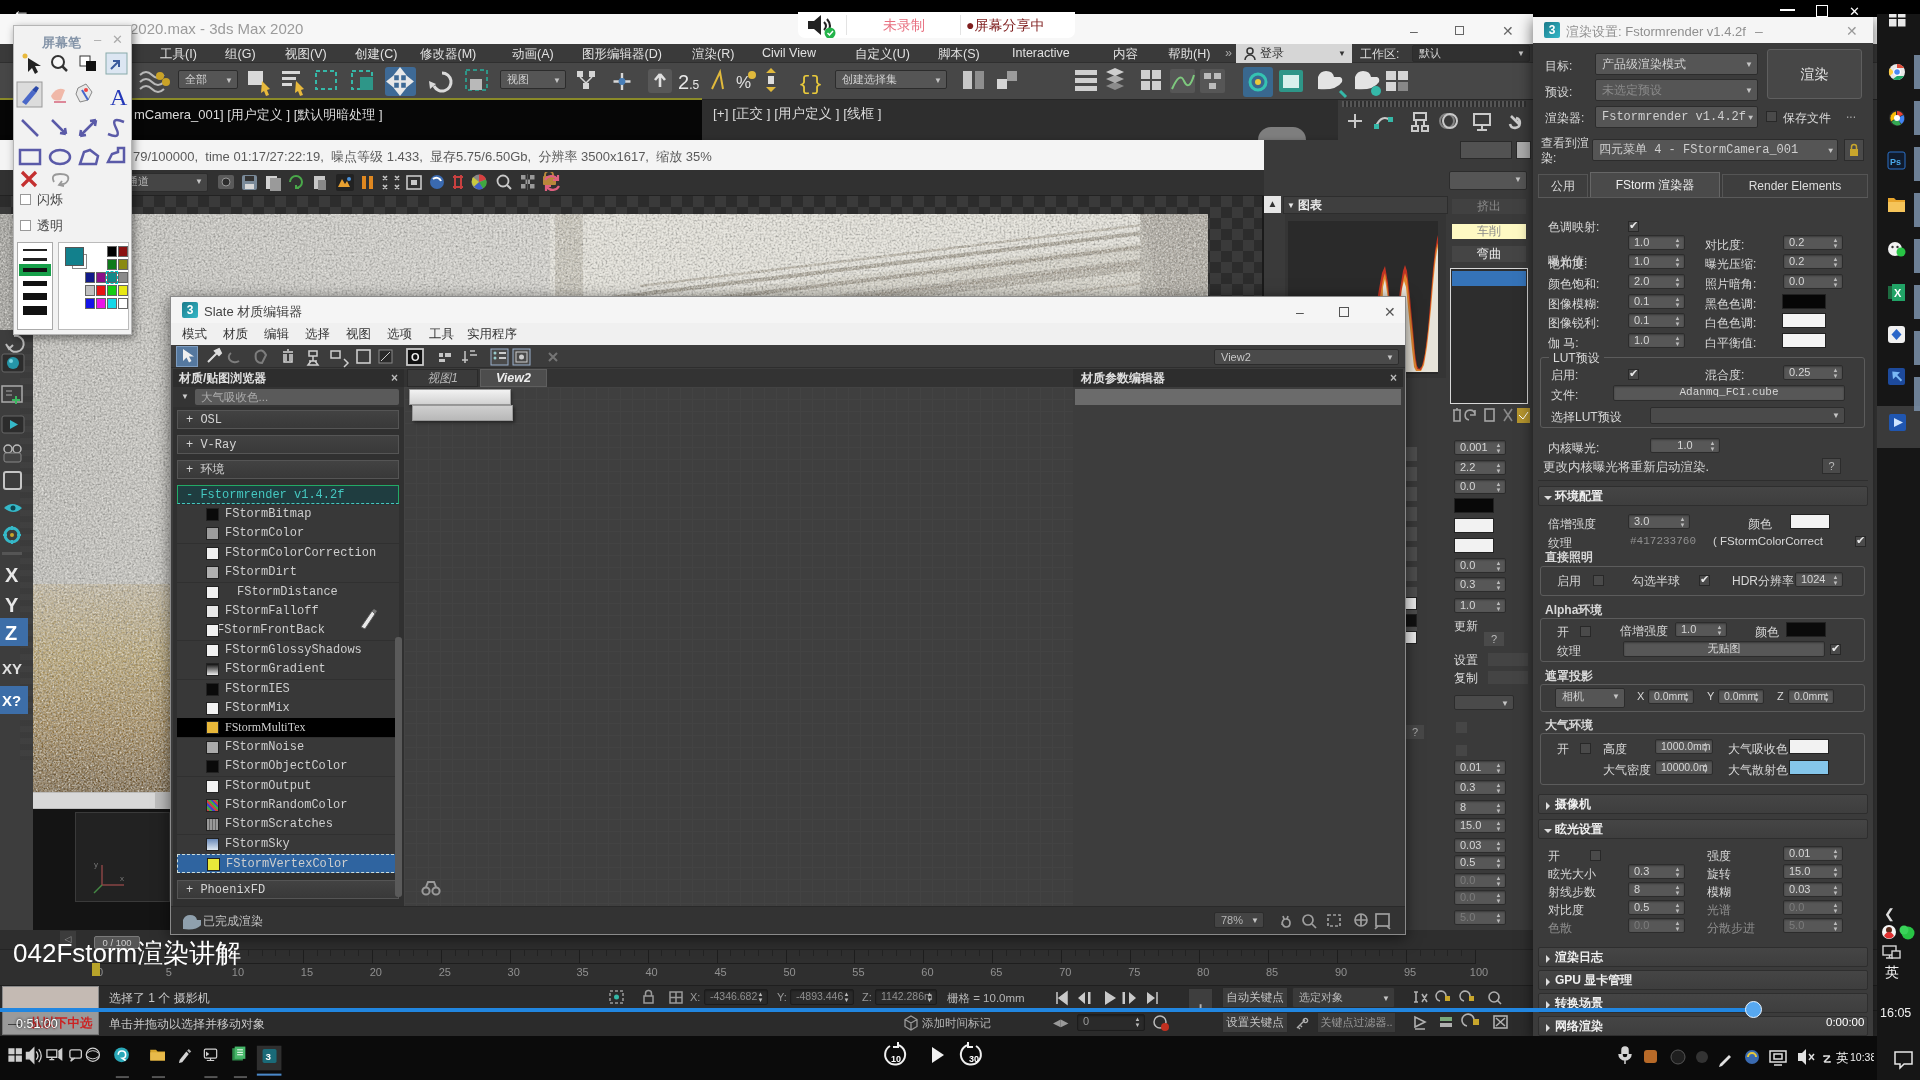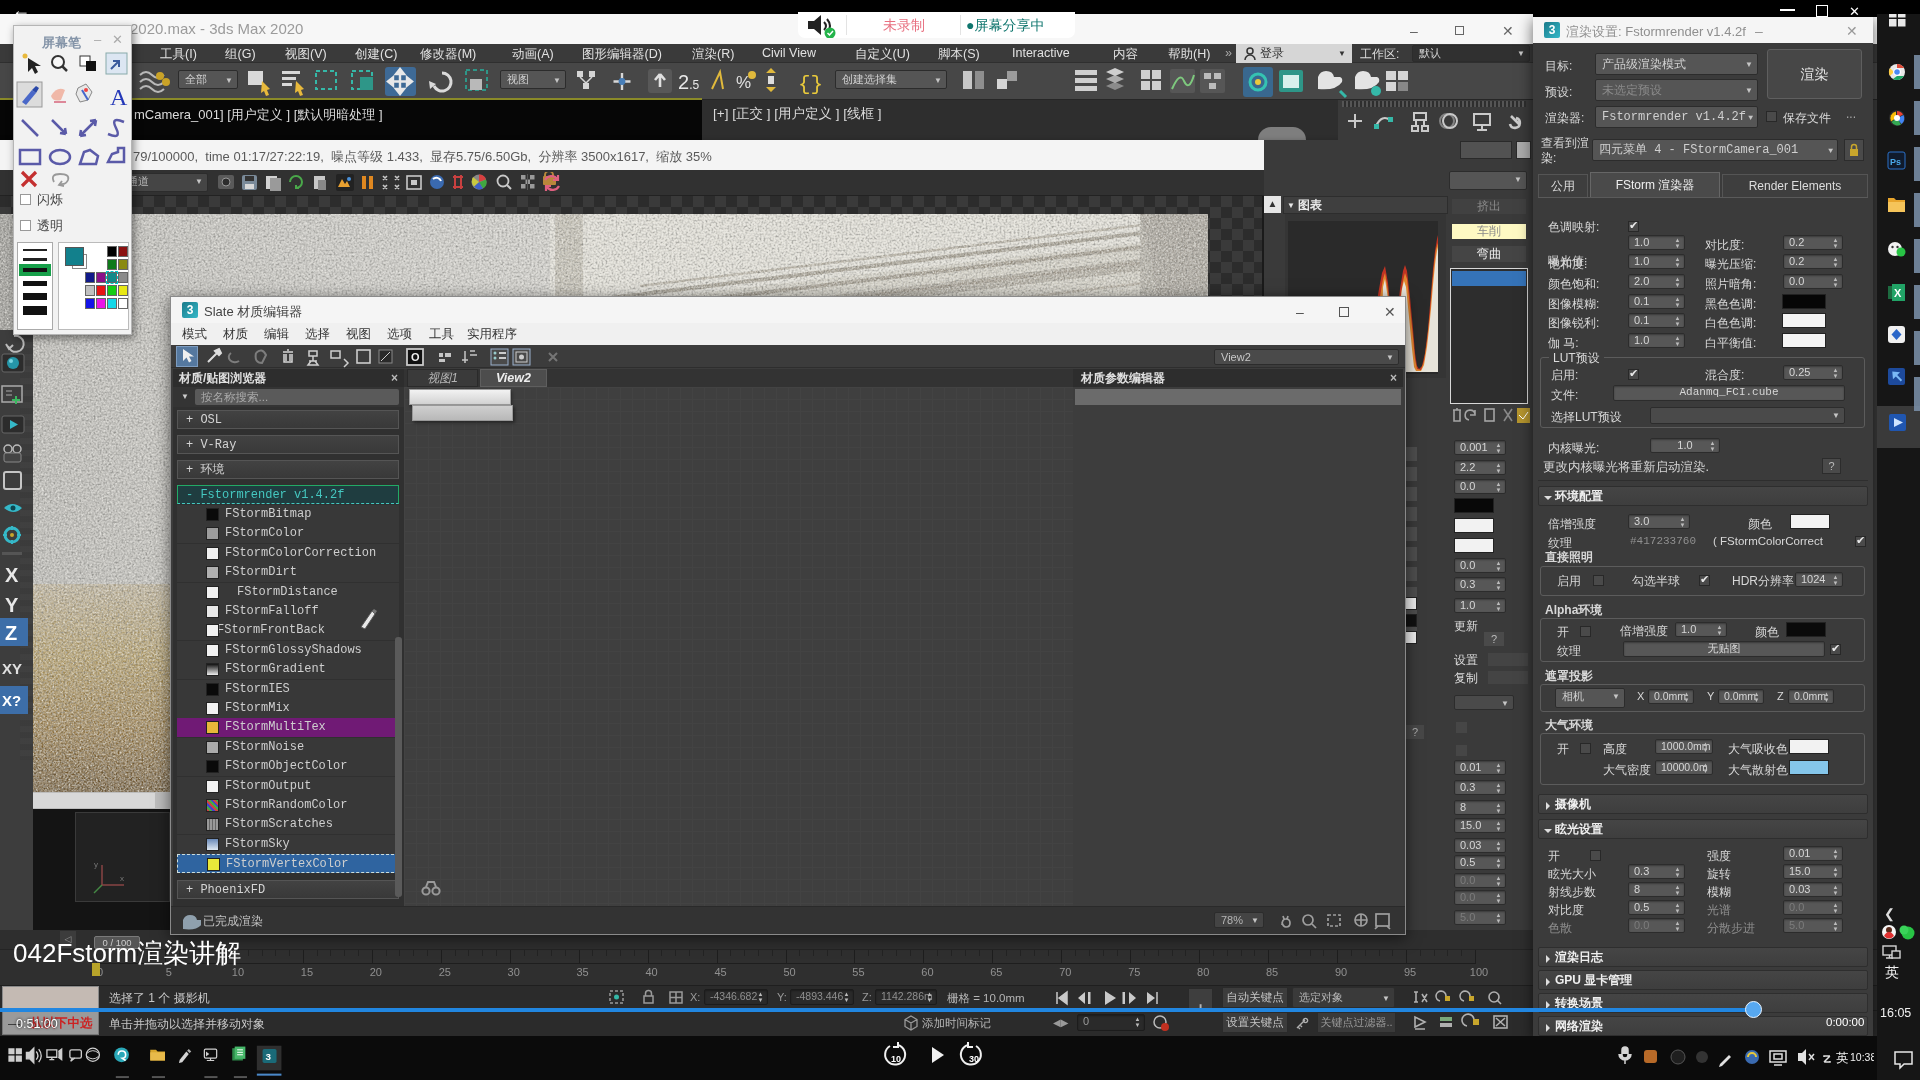--- a/index.html
+++ b/index.html
@@ -454,39 +454,39 @@
    <g opacity=".4">
             <path d="M378 8 l8 8 m0 -8 l-8 8" stroke="#ccc" stroke-width="2"></path>
           </g>
   </svg>
   <div class="ddn" style="left:1043px;top:4px;width:185px;height:16px;background:#4a4a4a;color:#c8c8c8;">View2</div>
  </div>
 
  <div class="abs" style="left:2px;top:72px;width:231px;height:18px;background:#2d2d2d;color:#e0e0e0;font-weight:bold;font-size:12px;line-height:18px;"><span style="margin-left:6px;margin-top:28px;">材质/贴图浏览器</span><span style="position:absolute;right:6px;color:#bbb;">×</span></div>
  <div class="abs" style="left:2px;top:90px;width:231px;height:20px;background:#343434;">
    <span style="position:absolute;left:8px;top:5px;font-size:8px;color:#ccc;">▼</span>
-   <div class="abs" style="left:22px;top:2px;width:204px;height:16px;background:#5a5a5a;border-radius:2px;color:#aaa;font-size:11.5px;line-height:16px;padding-left:6px;">按名称搜索...</div>
+   <div class="abs" style="left:22px;top:2px;width:204px;height:16px;background:#5a5a5a;border-radius:2px;color:#aaa;font-size:11.5px;line-height:16px;padding-left:6px;">大气吸收色...</div>
  </div>
  <div class="abs" id="matlist" style="left:2px;top:110px;width:231px;height:506px;background:#303030;overflow:hidden;font-size:12px;">
         <div class="abs" style="left:4px;top:3px;width:222px;height:19px;background:linear-gradient(#424242,#393939);border:1px solid #555;color:#d5d5d5;font-family:'Liberation Mono',monospace;font-size:12px;line-height:18px;padding-left:8px;">+ OSL</div>
         <div class="abs" style="left:4px;top:28px;width:222px;height:19px;background:linear-gradient(#424242,#393939);border:1px solid #555;color:#d5d5d5;font-family:'Liberation Mono',monospace;font-size:12px;line-height:18px;padding-left:8px;">+ V-Ray</div>
         <div class="abs" style="left:4px;top:53px;width:222px;height:19px;background:linear-gradient(#424242,#393939);border:1px solid #555;color:#d5d5d5;font-family:'Liberation Mono',monospace;font-size:12px;line-height:18px;padding-left:8px;">+ 环境</div>
         <div class="abs" style="left:4px;top:78px;width:222px;height:19px;background:#1f3d40;border:1px solid #2a6;color:#45c8c0;font-family:'Liberation Mono',monospace;font-size:12px;line-height:18px;padding-left:8px;border-bottom:1px dashed #45c8c0;">- Fstormrender v1.4.2f</div>
         <div class="abs" style="left:4px;top:98px;width:222px;height:19px;background:#383838;color:#cfcfcf;font-family:'Liberation Mono',monospace;font-size:12px;line-height:19px;"><span style="position:absolute;left:29px;top:3px;width:13px;height:13px;border:1px solid #222;background:#0a0a0a;"></span><span style="margin-left:48px;">FStormBitmap</span></div>
         <div class="abs" style="left:4px;top:117.4px;width:222px;height:19px;background:#383838;color:#cfcfcf;font-family:'Liberation Mono',monospace;font-size:12px;line-height:19px;"><span style="position:absolute;left:29px;top:3px;width:13px;height:13px;border:1px solid #222;background:#9c9c9c;"></span><span style="margin-left:48px;">FStormColor</span></div>
         <div class="abs" style="left:4px;top:136.8px;width:222px;height:19px;background:#383838;color:#cfcfcf;font-family:'Liberation Mono',monospace;font-size:12px;line-height:19px;"><span style="position:absolute;left:29px;top:3px;width:13px;height:13px;border:1px solid #222;background:#f0f0f0;"></span><span style="margin-left:48px;">FStormColorCorrection</span></div>
         <div class="abs" style="left:4px;top:156.20000000000002px;width:222px;height:19px;background:#383838;color:#cfcfcf;font-family:'Liberation Mono',monospace;font-size:12px;line-height:19px;"><span style="position:absolute;left:29px;top:3px;width:13px;height:13px;border:1px solid #222;background:#b0b0b0;"></span><span style="margin-left:48px;">FStormDirt</span></div>
         <div class="abs" style="left:4px;top:175.60000000000002px;width:222px;height:19px;background:#383838;color:#cfcfcf;font-family:'Liberation Mono',monospace;font-size:12px;line-height:19px;"><span style="position:absolute;left:29px;top:3px;width:13px;height:13px;border:1px solid #222;background:#f2f2f2;"></span><span style="margin-left:60px;">FStormDistance</span></div>
         <div class="abs" style="left:4px;top:195.00000000000003px;width:222px;height:19px;background:#383838;color:#cfcfcf;font-family:'Liberation Mono',monospace;font-size:12px;line-height:19px;"><span style="position:absolute;left:29px;top:3px;width:13px;height:13px;border:1px solid #222;background:#e8e8e8;"></span><span style="margin-left:48px;">FStormFalloff</span></div>
         <div class="abs" style="left:4px;top:214.40000000000003px;width:222px;height:19px;background:#383838;color:#cfcfcf;font-family:'Liberation Mono',monospace;font-size:12px;line-height:19px;"><span style="position:absolute;left:29px;top:3px;width:13px;height:13px;border:1px solid #222;background:#f2f2f2;"></span><span style="margin-left:40px;">FStormFrontBack</span></div>
         <div class="abs" style="left:4px;top:233.80000000000004px;width:222px;height:19px;background:#383838;color:#cfcfcf;font-family:'Liberation Mono',monospace;font-size:12px;line-height:19px;"><span style="position:absolute;left:29px;top:3px;width:13px;height:13px;border:1px solid #222;background:#f2f2f2;"></span><span style="margin-left:48px;">FStormGlossyShadows</span></div>
         <div class="abs" style="left:4px;top:253.20000000000005px;width:222px;height:19px;background:#383838;color:#cfcfcf;font-family:'Liberation Mono',monospace;font-size:12px;line-height:19px;"><span style="position:absolute;left:29px;top:3px;width:13px;height:13px;border:1px solid #222;background:linear-gradient(#111,#eee);"></span><span style="margin-left:48px;">FStormGradient</span></div>
         <div class="abs" style="left:4px;top:272.6px;width:222px;height:19px;background:#383838;color:#cfcfcf;font-family:'Liberation Mono',monospace;font-size:12px;line-height:19px;"><span style="position:absolute;left:29px;top:3px;width:13px;height:13px;border:1px solid #222;background:#0a0a0a;"></span><span style="margin-left:48px;">FStormIES</span></div>
         <div class="abs" style="left:4px;top:292px;width:222px;height:19px;background:#383838;color:#cfcfcf;font-family:'Liberation Mono',monospace;font-size:12px;line-height:19px;"><span style="position:absolute;left:29px;top:3px;width:13px;height:13px;border:1px solid #222;background:#f2f2f2;"></span><span style="margin-left:48px;">FStormMix</span></div>
-        <div class="abs" style="left:4px;top:311.4px;width:222px;height:19px;background:#701a75;color:#cfcfcf;font-family:Liberation Mono, monospace;font-size:12px;line-height:19px;"><span style="position:absolute;left:29px;top:3px;width:13px;height:13px;border:1px solid #222;background:#e8b83a;"></span><span style="margin-left:48px;">FStormMultiTex</span></div>
+        <div class="abs" style="left:4px;top:311.4px;width:222px;height:19px;background:#000000;color:#cfcfcf;font-family:Liberation Serif, serif;font-size:12px;line-height:19px;"><span style="position:absolute;left:29px;top:3px;width:13px;height:13px;border:1px solid #222;background:#e8b83a;"></span><span style="margin-left:48px;">FStormMultiTex</span></div>
         <div class="abs" style="left:4px;top:330.79999999999995px;width:222px;height:19px;background:#383838;color:#cfcfcf;font-family:'Liberation Mono',monospace;font-size:12px;line-height:19px;"><span style="position:absolute;left:29px;top:3px;width:13px;height:13px;border:1px solid #222;background:#ababab;"></span><span style="margin-left:48px;">FStormNoise</span></div>
         <div class="abs" style="left:4px;top:350.19999999999993px;width:222px;height:19px;background:#383838;color:#cfcfcf;font-family:'Liberation Mono',monospace;font-size:12px;line-height:19px;"><span style="position:absolute;left:29px;top:3px;width:13px;height:13px;border:1px solid #222;background:#0a0a0a;"></span><span style="margin-left:48px;">FStormObjectColor</span></div>
         <div class="abs" style="left:4px;top:369.5999999999999px;width:222px;height:19px;background:#383838;color:#cfcfcf;font-family:'Liberation Mono',monospace;font-size:12px;line-height:19px;"><span style="position:absolute;left:29px;top:3px;width:13px;height:13px;border:1px solid #222;background:#f2f2f2;"></span><span style="margin-left:48px;">FStormOutput</span></div>
         <div class="abs" style="left:4px;top:388.9999999999999px;width:222px;height:19px;background:#383838;color:#cfcfcf;font-family:'Liberation Mono',monospace;font-size:12px;line-height:19px;"><span style="position:absolute;left:29px;top:3px;width:13px;height:13px;border:1px solid #222;background:repeating-linear-gradient(45deg,#c44 0 2px,#4a4 2px 4px,#44c 4px 6px);"></span><span style="margin-left:48px;">FStormRandomColor</span></div>
         <div class="abs" style="left:4px;top:408.39999999999986px;width:222px;height:19px;background:#383838;color:#cfcfcf;font-family:'Liberation Mono',monospace;font-size:12px;line-height:19px;"><span style="position:absolute;left:29px;top:3px;width:13px;height:13px;border:1px solid #222;background:repeating-linear-gradient(90deg,#999 0 2px,#666 2px 3px);"></span><span style="margin-left:48px;">FStormScratches</span></div>
         <div class="abs" style="left:4px;top:427.79999999999984px;width:222px;height:19px;background:#383838;color:#cfcfcf;font-family:'Liberation Mono',monospace;font-size:12px;line-height:19px;"><span style="position:absolute;left:29px;top:3px;width:13px;height:13px;border:1px solid #222;background:linear-gradient(#6a8ab8,#dee8f2);"></span><span style="margin-left:48px;">FStormSky</span></div>
         <div class="abs" style="left:4px;top:447.1999999999998px;width:222px;height:19px;background:#2f64a0;border:1px dashed #cdd;color:#cfcfcf;font-family:'Liberation Mono',monospace;font-size:12px;line-height:19px;"><span style="position:absolute;left:29px;top:3px;width:13px;height:13px;border:1px solid #222;background:#e8e83a;"></span><span style="margin-left:48px;">FStormVertexColor</span></div>
         <div class="abs" style="left:4px;top:472.5999999999998px;width:222px;height:19px;background:linear-gradient(#424242,#393939);border:1px solid #555;color:#d5d5d5;font-family:'Liberation Mono',monospace;font-size:12px;line-height:18px;padding-left:8px;">+ PhoenixFD</div>
         <div class="abs" style="left:222px;top:230px;width:7px;height:260px;background:#5a5a5a;border-radius:3px;"></div>
         <svg class="abs" style="left:184px;top:200px;" width="22" height="24">
@@ -970,21 +970,21 @@
 <div class="abs" id="sharepill" style="z-index:51;left:798px;top:12px;width:277px;height:26px;background:#fff;border-radius:0 0 7px 7px;">
  <svg class="abs" style="left:8px;top:1px;" width="36" height="25">
   <path d="M2 8 v8 h6 l7 6 v-20 l-7 6 z" fill="#222"></path>
   <path d="M18 9 q4 4 0 8 M21 6 q6 7 0 14" stroke="#222" stroke-width="2" fill="none"></path>
   <circle cx="24" cy="20" r="5.5" fill="#23b34a"></circle>
         <path d="M21.5 20 l2 2 3.5 -4" stroke="#fff" stroke-width="1.5" fill="none"></path>
  </svg>
  <div class="abs" style="left:48px;top:3px;width:1px;height:20px;background:#e3e3e3;"></div>
  <div class="abs" style="left:85px;top:5px;color:#e87080;font-size:14px;">未录制</div>
  <div class="abs" style="left:162px;top:3px;width:1px;height:20px;background:#e3e3e3;"></div>
- <div class="abs" style="left:168px;top:5px;color:#0f766e;font-size:14px;">●屏幕分享中</div>
+ <div class="abs" style="left:168px;top:5px;color:#7f1d1d;font-size:14px;">●屏幕分享中</div>
 </div>
 <div class="abs" style="z-index:51;left:1780px;top:9px;width:15px;height:2px;background:#fff;"></div>
 <div class="abs" style="z-index:51;left:1816px;top:5px;width:12px;height:12px;border:1.5px solid #fff;"></div>
 <div class="abs" style="z-index:51;left:1849px;top:4px;color:#fff;font-size:13px;">✕</div>
 
 <div class="abs" id="rightstrip" style="z-index:45;left:1877px;top:0;width:43px;height:1080px;background:#161616;">
  <div class="abs" style="left:0;top:406px;width:43px;height:42px;background:#3a3a3a;"></div>
  <svg class="abs" style="left:0;top:0;" width="43" height="470">
   <g fill="#e8e8e8">
           <path d="M12 10 h7.5 v7.5 h-7.5 z M21 10 h7.5 v7.5 h-7.5 z M12 19 h7.5 v7.5 h-7.5 z M21 19 h7.5 v7.5 h-7.5 z"></path>

